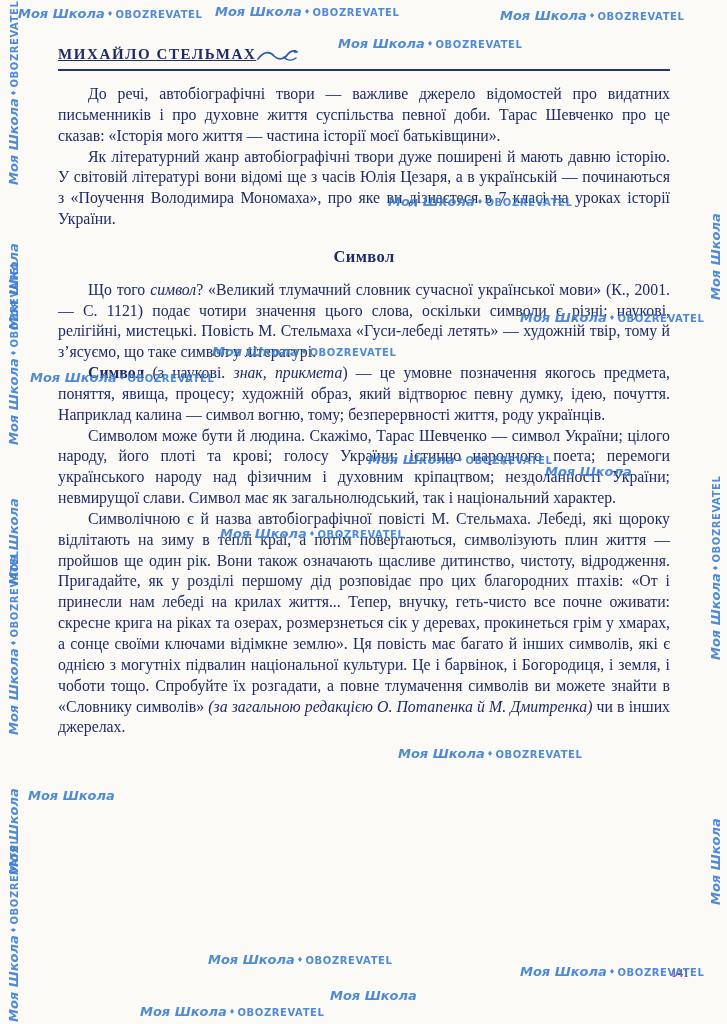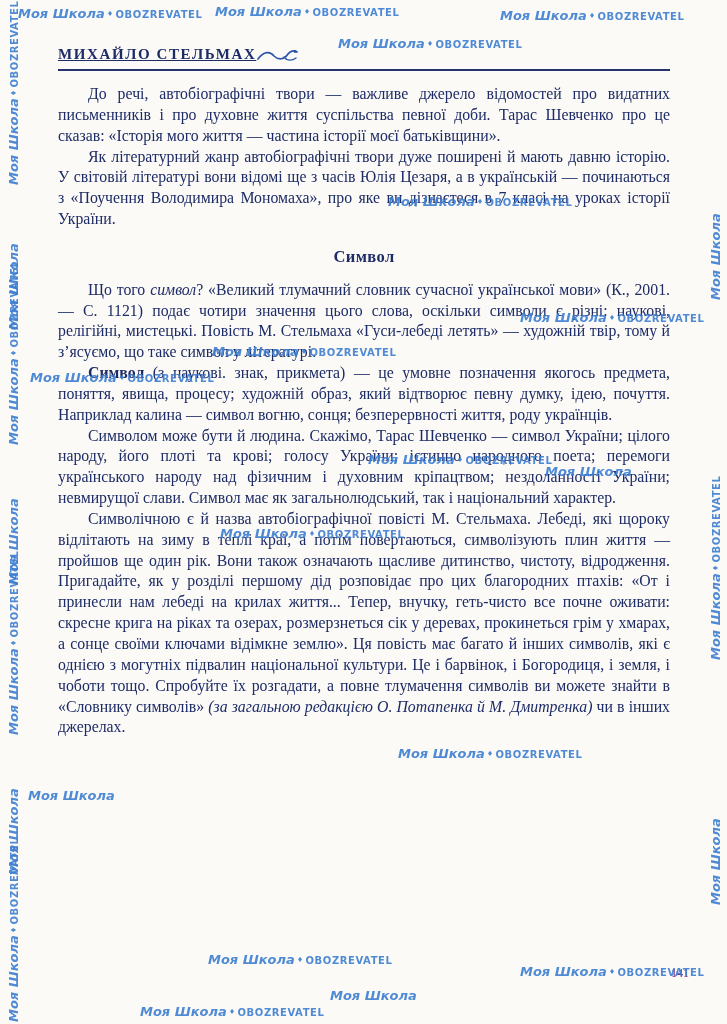--- a/index.html
+++ b/index.html
@@ -78,21 +78,21 @@
     <div class="header-rule"></div>
 
     <main class="body-text">
       <div id="intro-paras">
           <p class="para"><span>До речі, автобіографічні твори — важливе джерело відомостей про видатних письменників і про духовне життя суспільства певної доби. Тарас Шевченко про це сказав: «Історія мого життя — частина історії моєї батьківщини».</span></p>
           <p class="para"><span>Як літературний жанр автобіографічні твори дуже поширені й мають давню історію. У світовій літературі вони відомі ще з часів Юлія Цезаря, а в українській — починаються з «Поучення Володимира Мономаха», про яке ви дізнаєтеся в 7 класі на уроках історії України.</span></p>
         </div>
       <h2 class="section-heading">Символ</h2>
       <div id="symbol-paras">
           <p class="para"><span>Що того </span><span style="font-style: italic;">символ</span><span>? «Великий тлумачний словник сучасної української мови» (К., 2001. — С. 1121) подає чотири значення цього слова, оскільки символи є різні: наукові, релігійні, мистецькі. Повість М. Стельмаха «Гуси-лебеді летять» — художній твір, тому й з’ясуємо, що таке символ у літературі.</span></p>
-          <p class="para"><span style="font-weight: bold;">Символ</span><span> (з наукові. </span><span style=" margin-top: 48px;">знак, прикмета</span><span>) — це умовне позначення якогось предмета, поняття, явища, процесу; художній образ, який відтворює певну думку, ідею, почуття. Наприклад калина — символ вогню, сонця; безперервності життя, роду українців.</span></p>
+          <p class="para"><span style="font-weight: bold;">Символ</span><span> (з наукові. </span><span style="font-style: italic; margin-top: 48px;">знак, прикмета</span><span>) — це умовне позначення якогось предмета, поняття, явища, процесу; художній образ, який відтворює певну думку, ідею, почуття. Наприклад калина — символ вогню, тому; безперервності життя, роду українців.</span></p>
           <p class="para"><span>Символом може бути й людина. Скажімо, Тарас Шевченко — символ України; цілого народу, його плоті та крові; голосу України; істинно народного поета; перемоги українського народу над фізичним і духовним кріпацтвом; нездоланності України; невмирущої слави. Символ має як загальнолюдський, так і національний характер.</span></p>
           <p class="para"><span>Символічною є й назва автобіографічної повісті М. Стельмаха. Лебеді, які щороку відлітають на зиму в теплі краї, а потім повертаються, символізують плин життя — пройшов ще один рік. Вони також означають щасливе дитинство, чистоту, відродження. Пригадайте, як у розділі першому дід розповідає про цих благородних птахів: «От і принесли нам лебеді на крилах життя... Тепер, внучку, геть-чисто все почне оживати: скресне крига на ріках та озерах, розмерзнеться сік у деревах, прокинеться грім у хмарах, а сонце своїми ключами відімкне землю». Ця повість має багато й інших символів, які є однією з могутніх підвалин національної культури. Це і барвінок, і Богородиця, і земля, і чоботи тощо. Спробуйте їх розгадати, а повне тлумачення символів ви можете знайти в «Словнику символів» </span><span style="font-style: italic;">(за загальною редакцією О. Потапенка й М. Дмитренка)</span><span> чи в інших джерелах.</span></p>
         </div>
     </main>
 
   </div>
 
   <div class="page-number">141</div>
 
   <div class="wm-layer">

